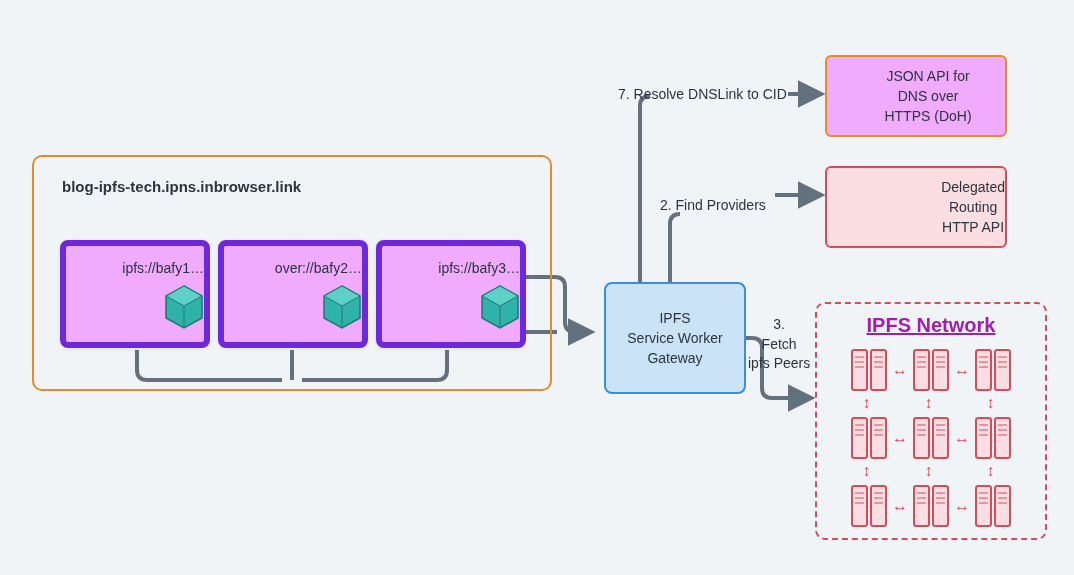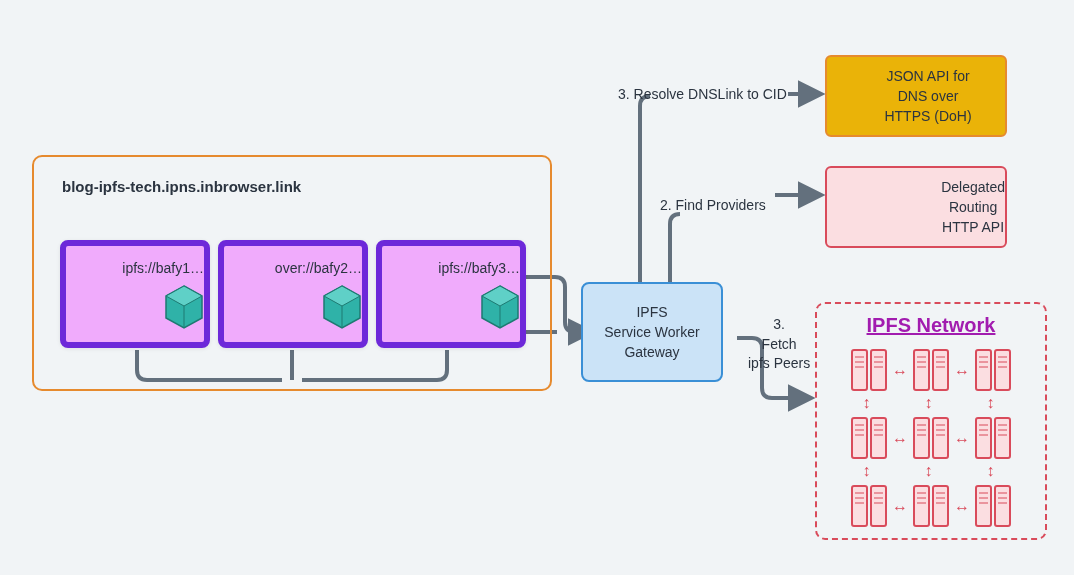--- a/index.html
+++ b/index.html
@@ -33,35 +33,35 @@
     width: 150px; height: 108px;
     text-align: right;
     padding-top: 14px;
     border: 6px solid #6d28d9;
   }
   .card-label { font-size: 14px; color: #2b3440; font-weight: 500; }
   .cube { margin: 8px auto 0; width: 40px; height: 46px; }
 
   
   .gateway-box {
-    left: 581px; top: 282px;
-    width: 142px; height: 100px;
+    left: 604px; top: 282px;
+    width: 142px; height: 112px;
     background: #cbe3f7;
     border: 2px solid #3a8fd6;
     border-radius: 8px;
     display: flex; align-items: center; justify-content: center;
     text-align: center;
     font-size: 14px; color: #2b3440; line-height: 1.45;
   }
 
   
   .json-box {
     left: 825px; top: 55px;
     width: 182px; height: 82px;
-    background: #eab308;
+    background: #f0abfc;
     border: 2px solid #e68a2e;
     border-radius: 6px;
     display: flex; align-items: center; justify-content: center;
     text-align: center;
     font-size: 14px; color: #2b3440; line-height: 1.45; padding-left: 24px;
   }
 
   
   .routing-box {
     left: 825px; top: 166px;
@@ -158,21 +158,21 @@
 </div>
 
 <div class="abs gateway-box">
   <div>
     <div>IPFS</div>
     <div>Service Worker</div>
     <div>Gateway</div>
   </div>
 </div>
 
-<div class="abs step-label step1">3.  Resolve DNSLink to CID</div>
+<div class="abs step-label step1">7.  Resolve DNSLink to CID</div>
 <div class="abs step-label step2">2.  Find Providers</div>
 <div class="abs step-label step3">
   <div>3.</div>
   <div>Fetch</div>
   <div>ipfs Peers</div>
 </div>
 
 <div class="abs json-box">
   <div>
     <div>JSON API for</div>

